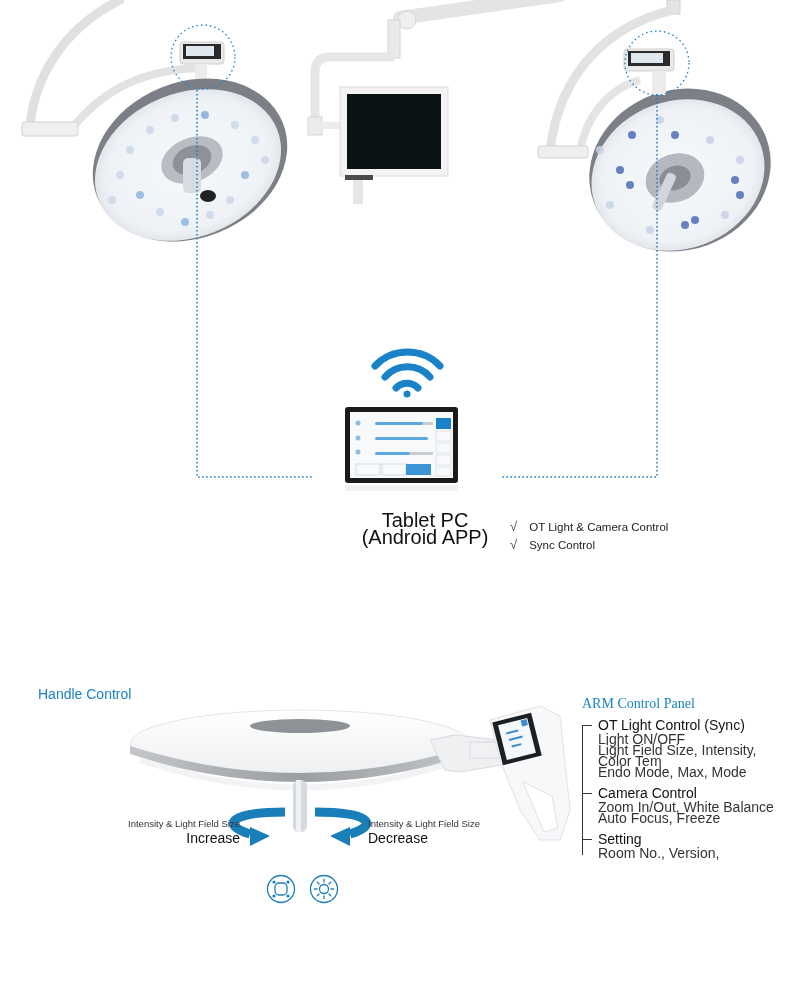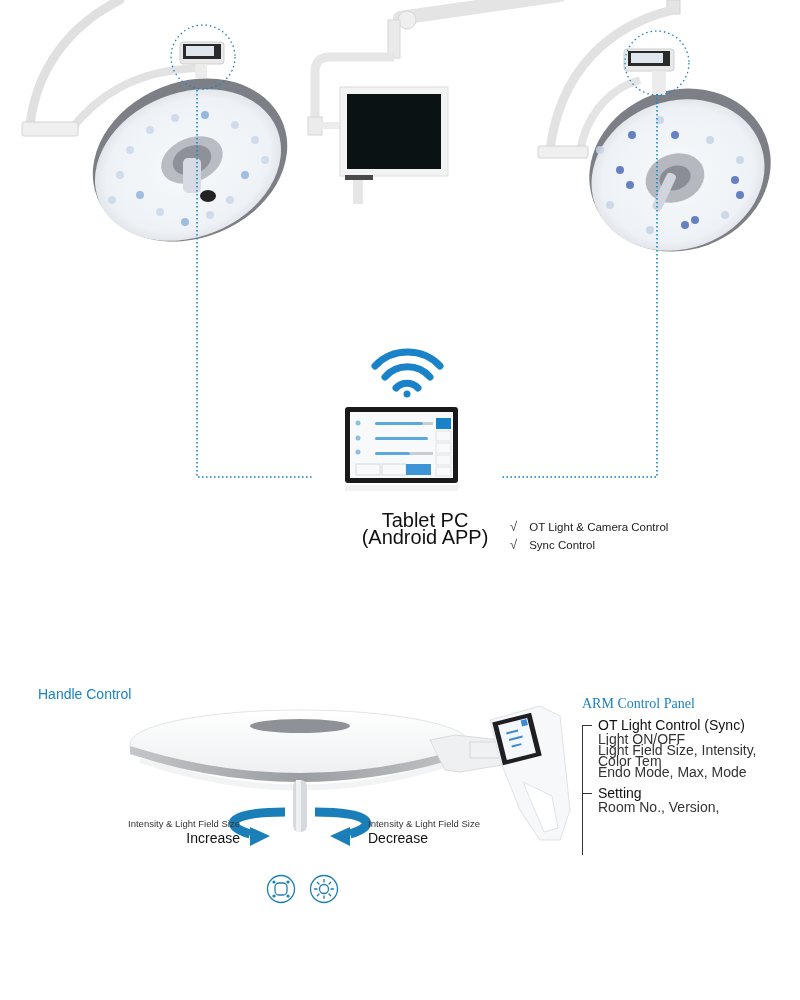--- a/index.html
+++ b/index.html
@@ -275,18 +275,24 @@
 
 <div class="abs arm-tree">
   <div class="arm-vline"></div>
   <div class="arm-group">
     <div class="tick"></div>
     <div class="gtitle">OT Light Control (Sync)</div>
     <div class="gline">Light ON/OFF</div>
     <div class="gline">Light Field Size, Intensity, Color Tem</div>
     <div class="gline">Endo Mode, Max, Mode</div>
   </div>
+  <div class="arm-group">
+    <div class="tick"></div>
+    <div class="gtitle">Camera Control</div>
+    <div class="gline">Zoom In/Out, White Balance</div>
+    <div class="gline">Auto Focus, Freeze</div>
+  </div>
   <div class="arm-group" style="margin-top:4px">
     <div class="tick"></div>
     <div class="gtitle">Setting</div>
     <div class="gline">Room No., Version,</div>
   </div>
 </div>
 
 </body></html>

